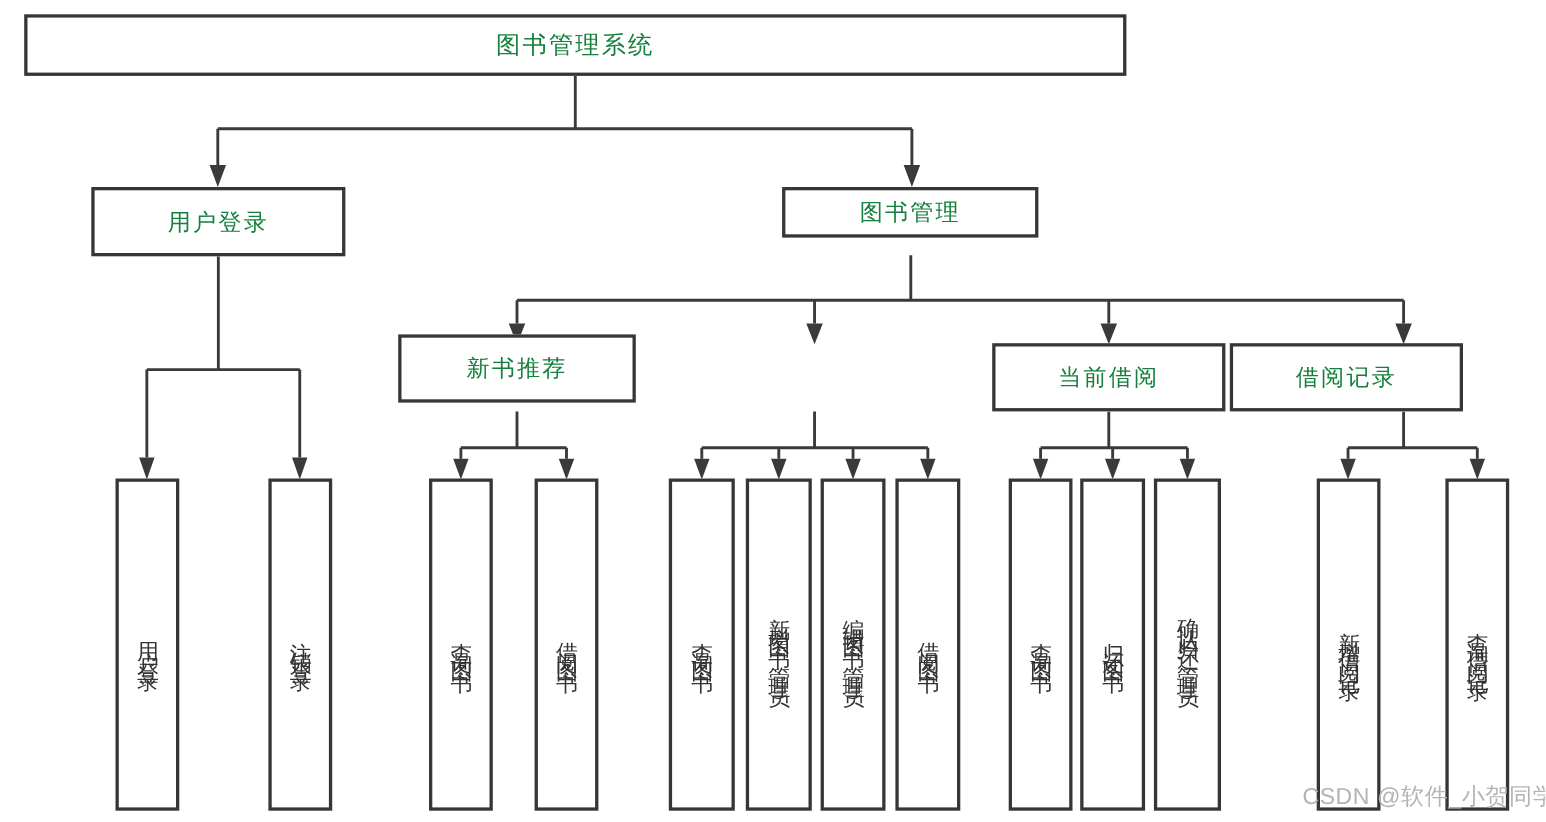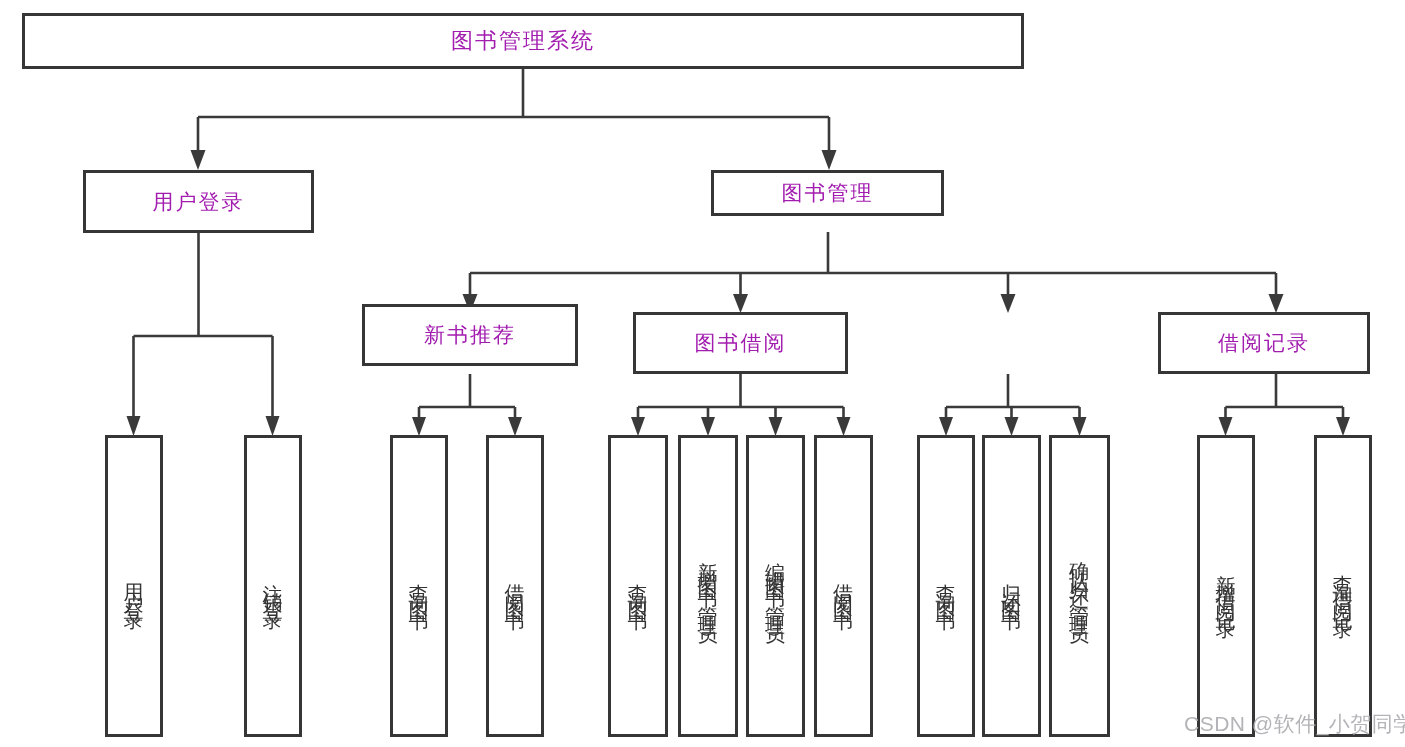--- a/index.html
+++ b/index.html
@@ -34,21 +34,21 @@
     position: absolute;
     box-sizing: border-box;
     background: #ffffff;
     border: 3px solid #363636;
     display: flex;
     align-items: center;
     justify-content: center;
   }
   .hbox span {
     font-size: 21px;
-    color: #a21caf;
+    color: #15803d;
     letter-spacing: 2px;
     white-space: nowrap;
   }
   .root-box span {
     font-size: 22px;
   }
   .vbox span {
     writing-mode: vertical-rl;
     text-orientation: mixed;
     font-size: 20px;
@@ -129,24 +129,24 @@
   <div class="hbox" style="left:83px;top:170px;width:231px;height:63px">
     <span>用户登录</span>
   </div>
   <div class="hbox" style="left:711px;top:170px;width:233px;height:46px">
     <span>图书管理</span>
   </div>
 
   <div class="hbox" style="left:362px;top:304px;width:216px;height:62px">
     <span>新书推荐</span>
   </div>
-  <div class="hbox" style="left:633px;top:312px;width:215px;height:62px">
-    <span>图书借阅</span>
+  <div class="hbox" style="left:902px;top:312px;width:212px;height:62px">
+    <span>当前借阅</span>
   </div>
-  <div class="hbox" style="left:1158px;top:312px;width:212px;height:62px">
+  <div class="hbox" style="left:1118px;top:312px;width:212px;height:62px">
     <span>借阅记录</span>
   </div>
 
   <div class="vbox" style="left:105px;top:435px;width:58px;height:302px">
     <span>用户登录</span>
   </div>
   <div class="vbox" style="left:244px;top:435px;width:58px;height:302px">
     <span>注销登录</span>
   </div>
 

